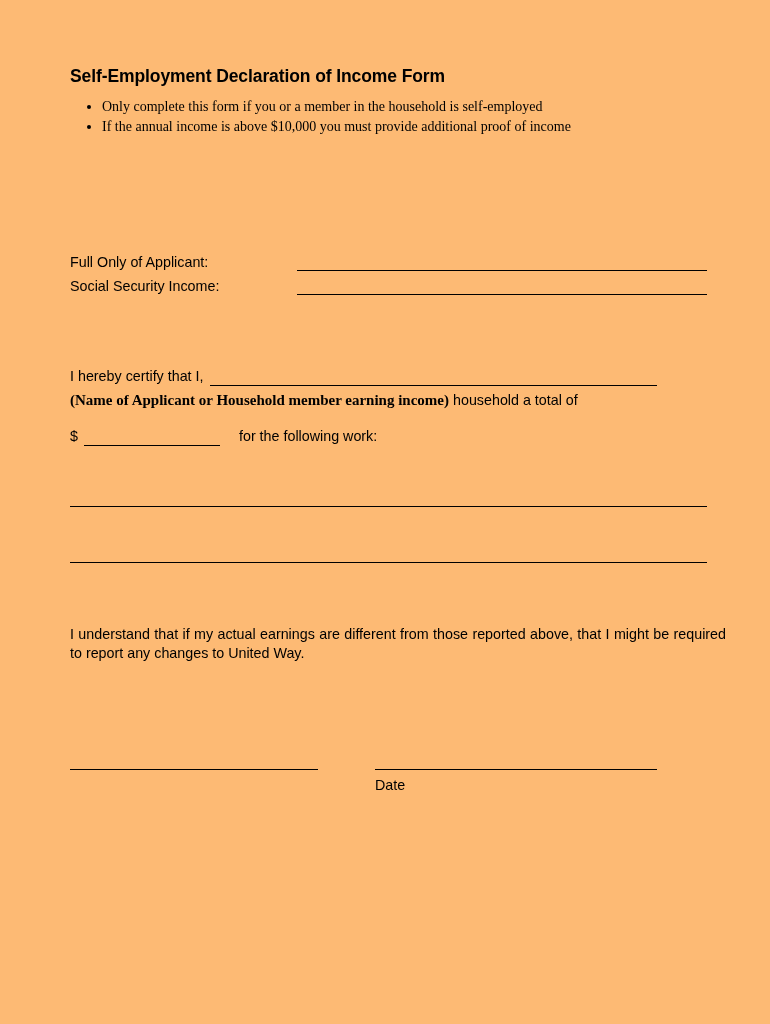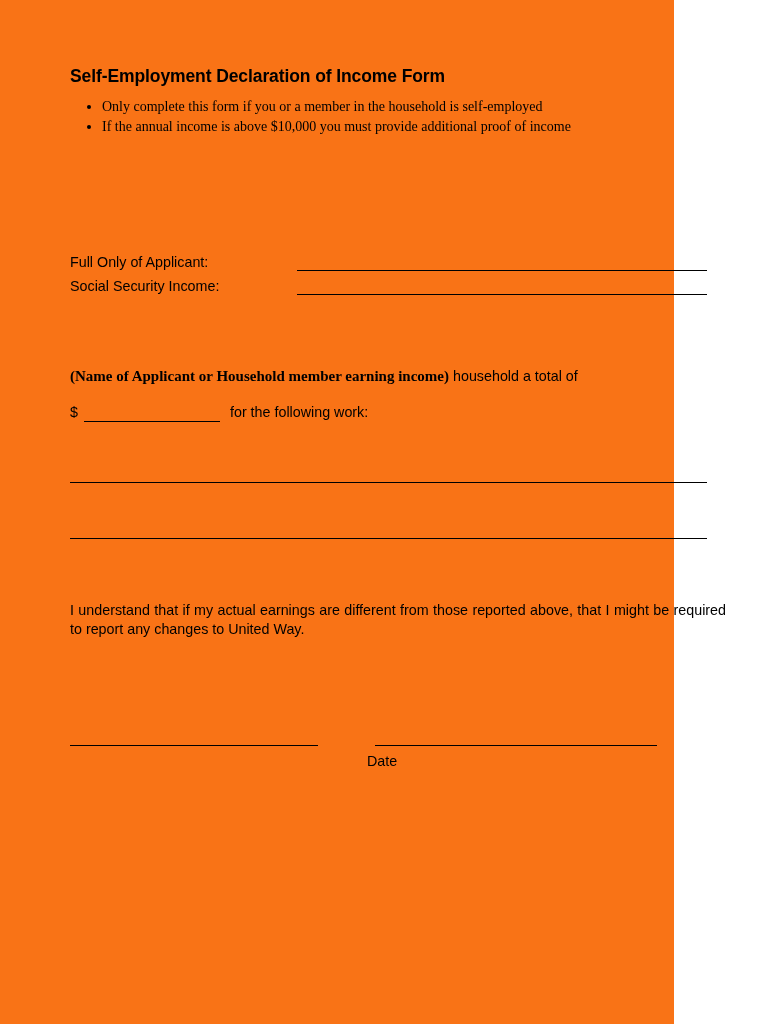--- a/index.html
+++ b/index.html
@@ -12,23 +12,23 @@
     height: 1024px;
     position: relative;
     font-family: "Liberation Sans", sans-serif;
     color: #000000;
     overflow: hidden;
   }
 
   .page {
     position: absolute;
     left: 0; top: 0;
-    width: 674px;
+    width: 770px;
     height: 1024px;
-    background: #f97316;
+    background: #fdba74;
   }
 
   .content {
     position: absolute;
     left: 70px;
     top: 66px;
     width: 640px;
   }
 
   .form-title {
@@ -115,37 +115,40 @@
     </div>
 
 
     <div style="position:relative; height:98px;">
       <div class="field-label" style="top:12px;">Social Security Income:</div>
       <div class="blank-line" style="top:28px;"></div>
     </div>
 
     <div class="cert-block" style="position:relative; margin-top:2px;">
 
+      <div style="position:relative; height:24px;">
+        <span>I hereby certify that I,</span><span class="inline-rule" style="width:447px; margin-left:6px;"></span>
+      </div>
 
       <div style="height:22px;">
         <span class="cert-bold-serif">(Name of Applicant or Household member earning income)</span><span> household a total of</span>
       </div>
 
       <div style="height:36px; padding-top:14px;">
-        <span>$</span><span class="inline-rule" style="width:136px; margin-left:6px;"></span><span style="margin-left:10px;">for the following work:</span>
+        <span>$</span><span class="inline-rule" style="width:136px; margin-left:6px;"></span><span style="margin-left:19px;">for the following work:</span>
       </div>
     </div>
 
     <div style="position:relative; height:110px; margin-top:10px;">
       <div class="rule" style="left:0; top:34px; width:637px;"></div>
       <div class="rule" style="left:0; top:90px; width:637px;"></div>
     </div>
 
     <div class="para" style="margin-top:43px; width:656px;">I understand that if my actual earnings are different from those reported above, that I might be required to report any changes to United Way.</div>
 
     <div style="position:relative; height:110px; margin-top:54px;">
       <div class="rule" style="left:0; top:52px; width:248px;"></div>
       <div class="rule" style="left:305px; top:52px; width:282px;"></div>
-      <div class="sig-label" style="position:absolute; left:297px; top:60px;">Date</div>
+      <div class="sig-label" style="position:absolute; left:305px; top:60px;">Date</div>
     </div>
 
   </div>
 </div>
 
 </body></html>

